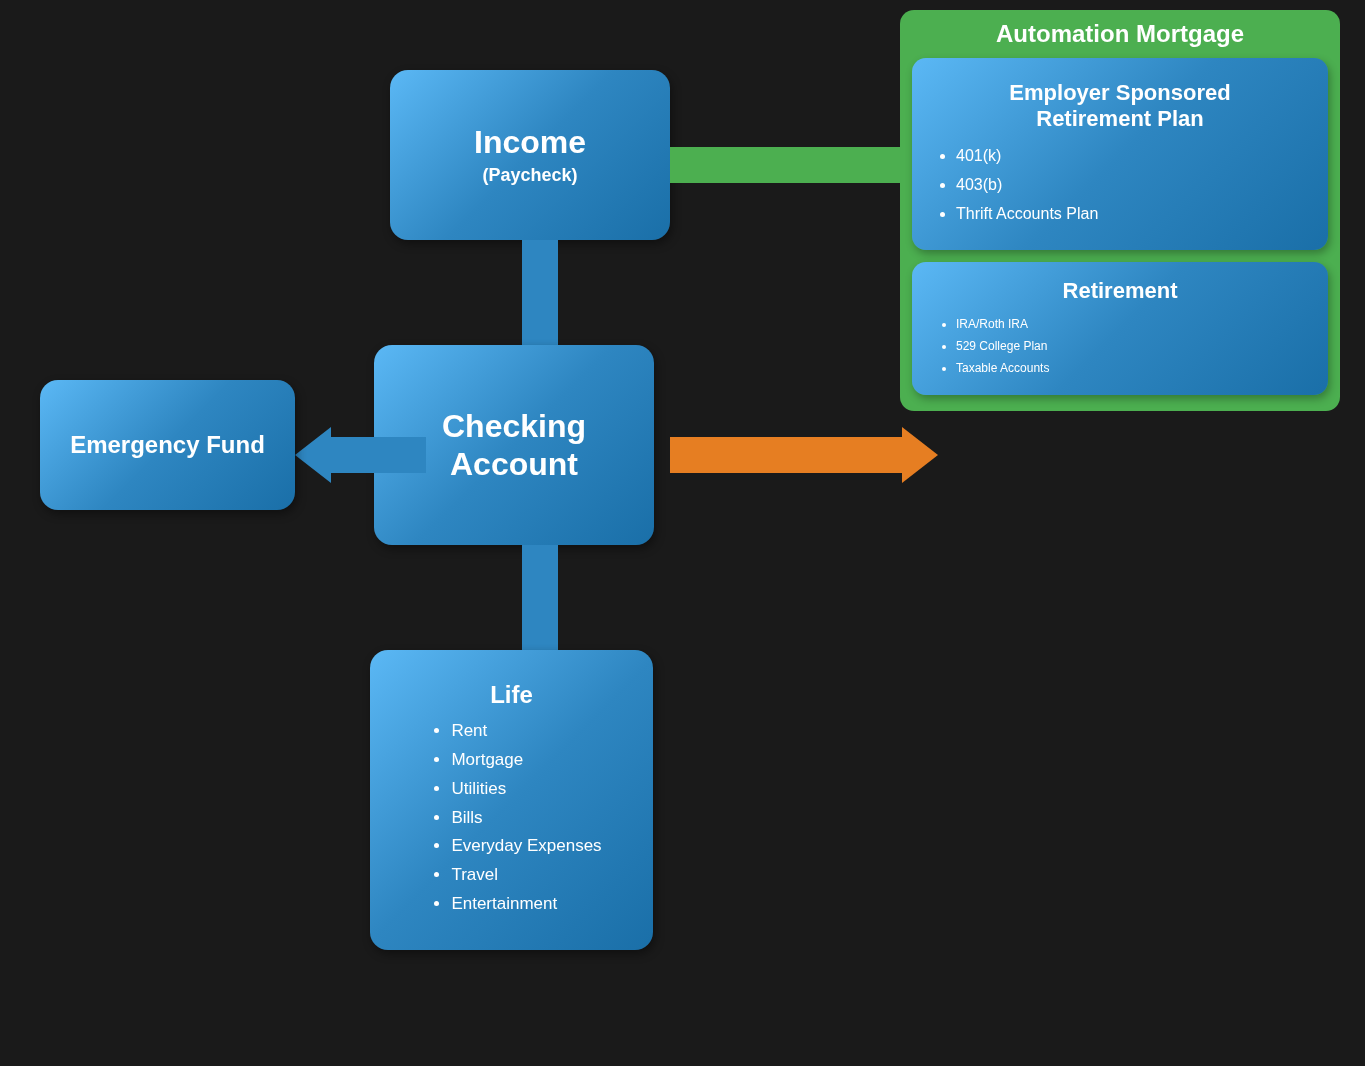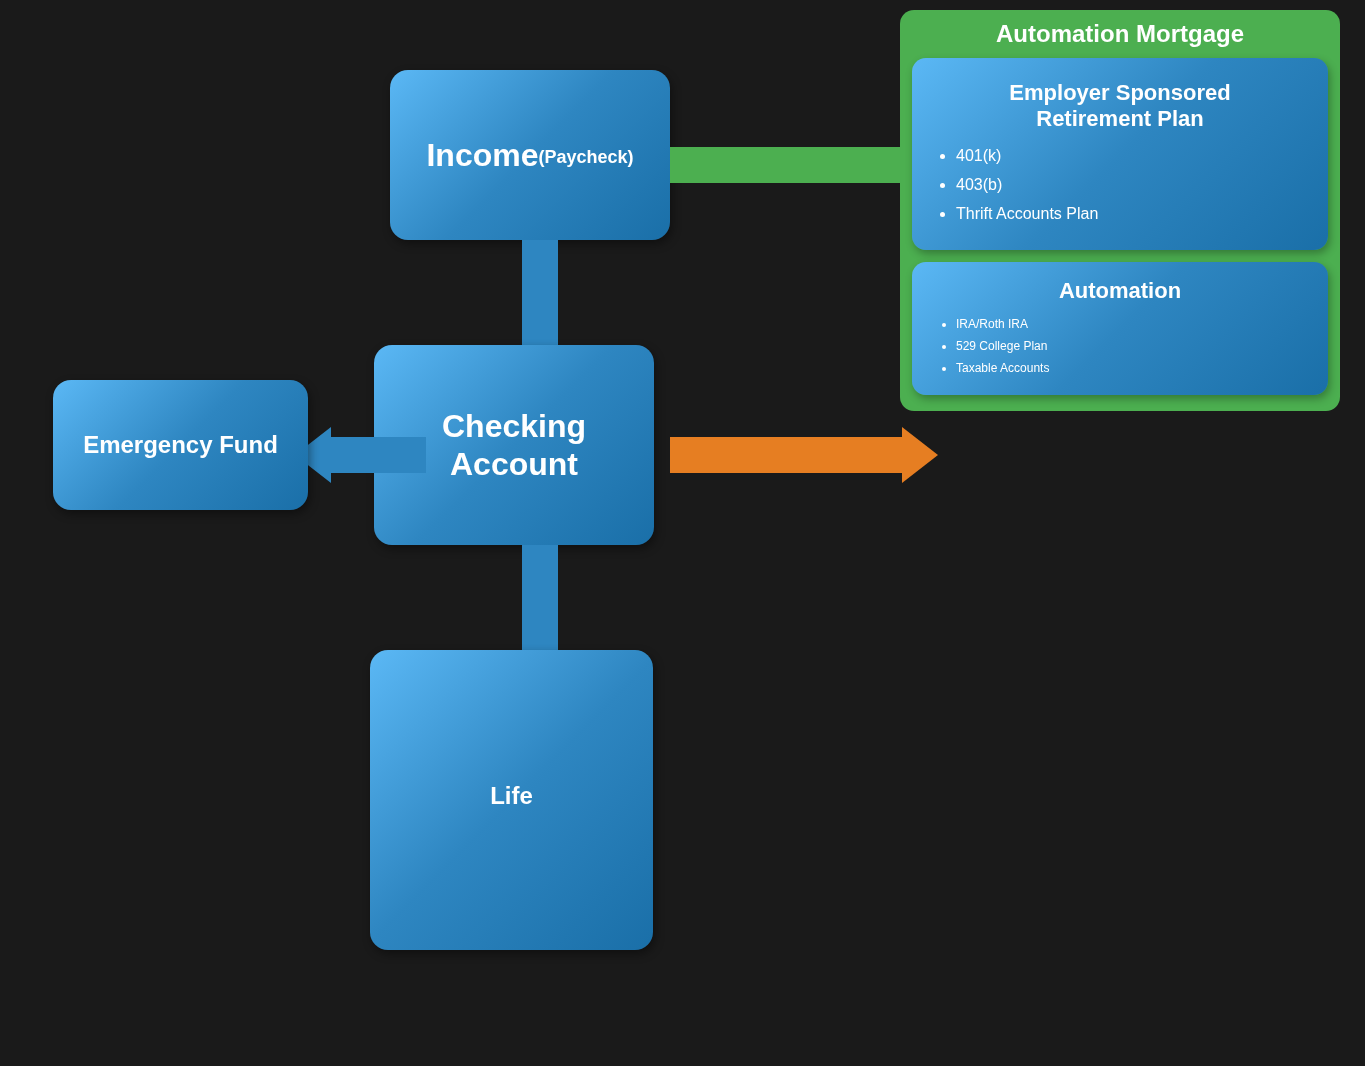--- a/index.html
+++ b/index.html
@@ -20,20 +20,21 @@
       height: 1066px;
       background: #1a1a1a;
     }
 
     
     .blue-box {
       background: linear-gradient(135deg, #5bb8f5 0%, #2e86c1 50%, #1a6fa8 100%);
       border-radius: 18px;
       color: white;
       display: flex;
+      flex-direction: column;
       align-items: center;
       justify-content: center;
       text-align: center;
       box-shadow: 2px 4px 10px rgba(0,0,0,0.4);
       position: absolute;
     }
 
     
     #income-box {
       width: 280px;
@@ -63,21 +64,20 @@
       font-weight: bold;
       line-height: 1.2;
     }
 
     
     #emergency-box {
       width: 255px;
       height: 130px;
       top: 380px;
       left: 40px;
-      margin-left: 13px;
     }
     #emergency-box .main-title {
       font-size: 24px;
       font-weight: bold;
     }
 
     
     #life-box {
       width: 283px;
       height: 300px;
@@ -270,36 +270,45 @@
     <div class="shaft" style="height: 110px;"></div>
     <div class="head"></div>
   </div>
 
   <div class="blue-box" id="emergency-box">
     <div class="main-title">Emergency Fund</div>
   </div>
 
   <div class="blue-box" id="life-box">
     <div class="list-title">Life</div>
+    <ul>
+      <li>Rent</li>
+      <li>Mortgage</li>
+      <li>Utilities</li>
+      <li>Bills</li>
+      <li>Everyday Expenses</li>
+      <li>Travel</li>
+      <li>Entertainment</li>
+    </ul>
   </div>
 
   <div id="automation-container">
     <div id="automation-label">Automation Mortgage</div>
 
     <div id="employer-box">
       <div class="box-title">Employer Sponsored<br>Retirement Plan</div>
       <ul>
         <li>401(k)</li>
         <li>403(b)</li>
         <li>Thrift Accounts Plan</li>
       </ul>
     </div>
 
     <div id="investments-box">
-      <div class="box-title">Automation</div>
+      <div class="box-title">Retirement</div>
       <ul>
         <li>IRA/Roth IRA</li>
         <li>529 College Plan</li>
         <li>Taxable Accounts</li>
       </ul>
     </div>
   </div>
 
 </div>
 

